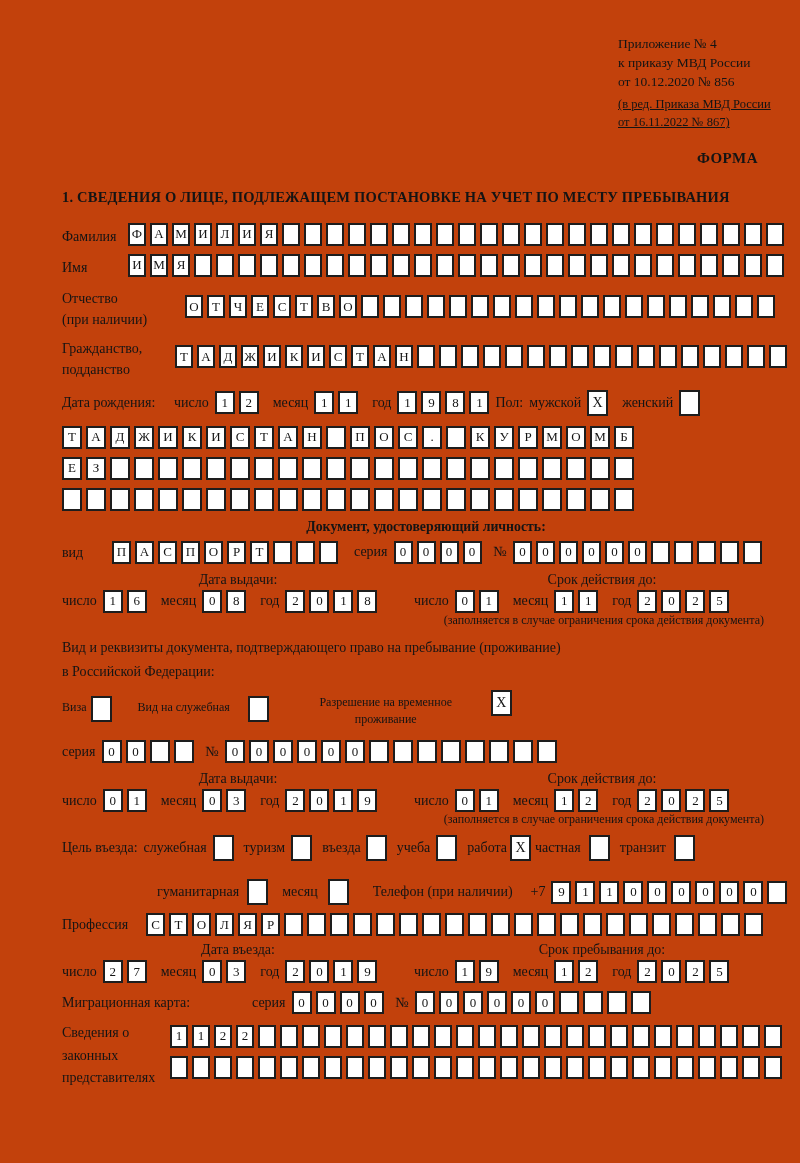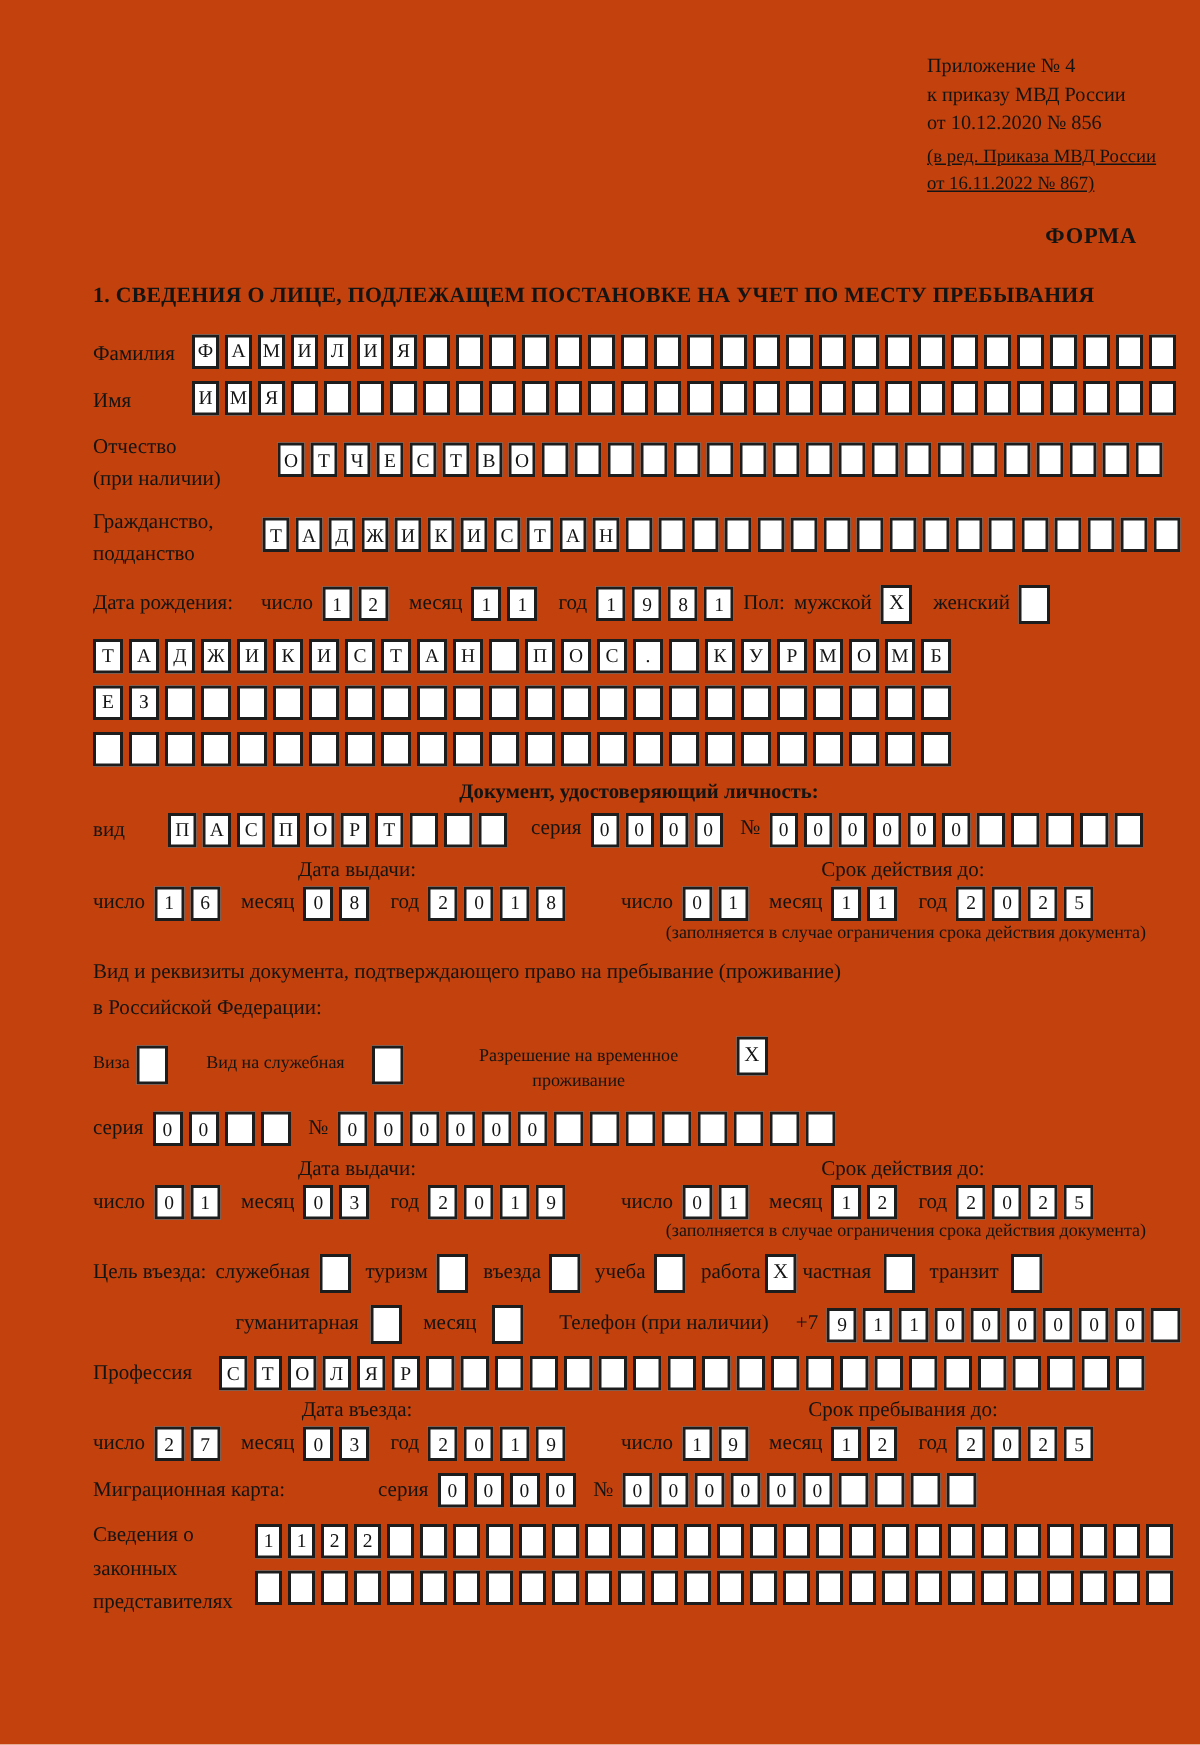--- a/index.html
+++ b/index.html
@@ -477,21 +477,21 @@
       <span class="cells w20">
           <span class="cell">2</span>
           <span class="cell">0</span>
           <span class="cell">2</span>
           <span class="cell">5</span>
         </span>
     </div>
   </div>
   <div class="note">(заполняется в случае ограничения срока действия документа)</div>
 
-  <div class="row" style="align-items:center;margin-bottom:8px">
+  <div class="row" style="align-items:center;margin-bottom:18px">
     <span class="plbl" style="padding-top:0">Цель въезда:</span>
     <span class="plbl" style="padding-top:0;margin-left:6px">служебная</span>
     <span class="chk" style="margin-left:6px"></span>
     <span class="plbl" style="padding-top:0;margin-left:10px">туризм</span>
     <span class="chk" style="margin-left:6px"></span>
     <span class="plbl" style="padding-top:0;margin-left:10px">въезда</span>
     <span class="chk" style="margin-left:5px"></span>
     <span class="plbl" style="padding-top:0;margin-left:10px">учеба</span>
     <span class="chk" style="margin-left:6px"></span>
     <span class="plbl" style="padding-top:0;margin-left:10px">работа</span>

